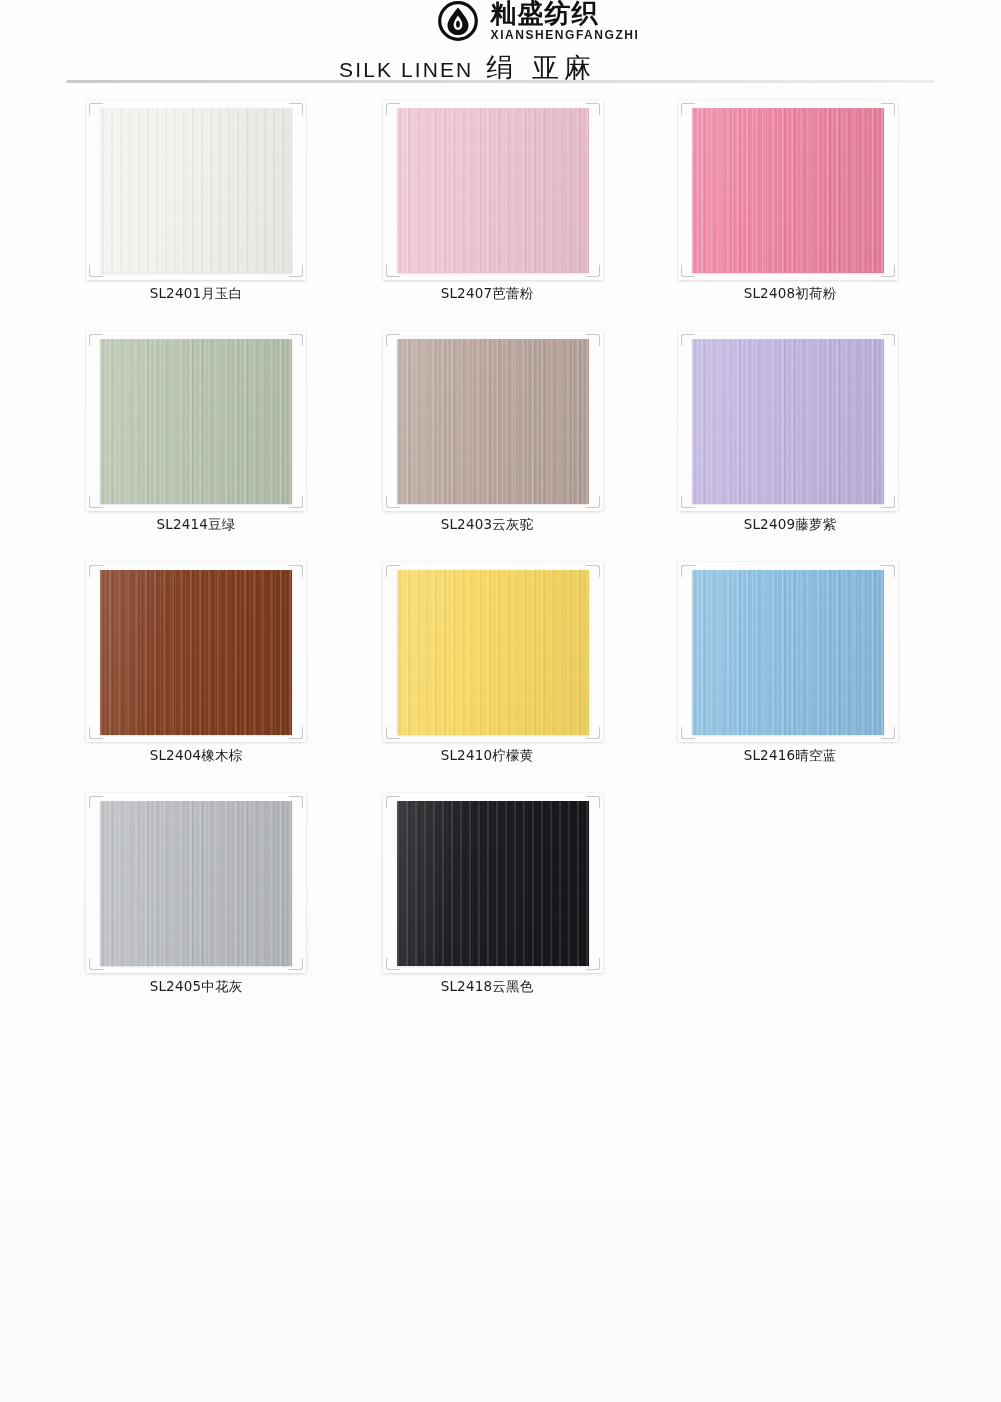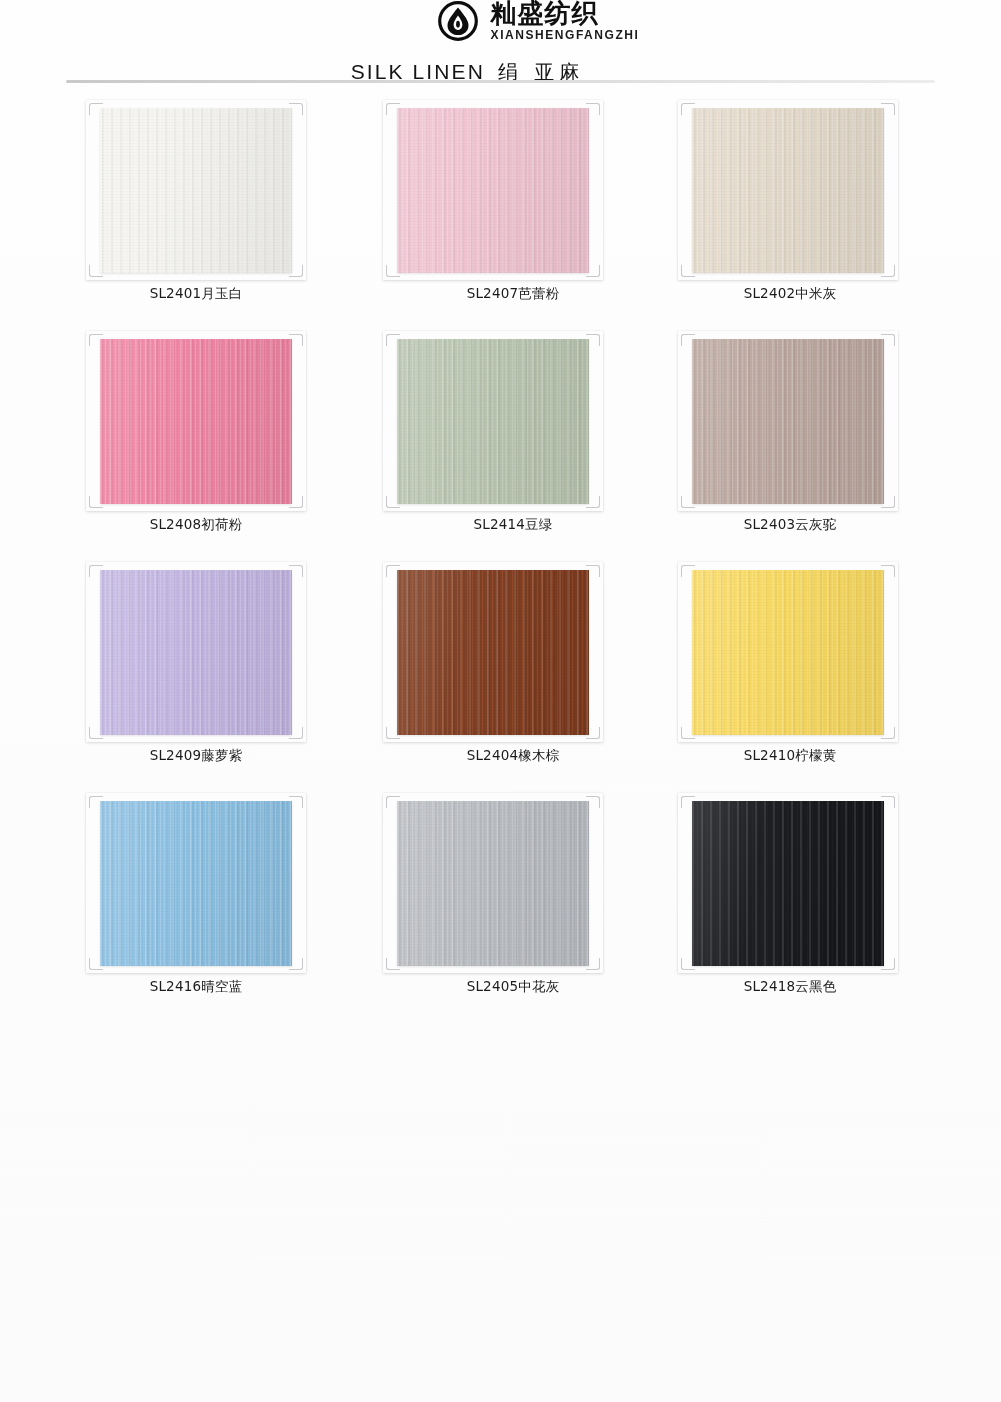--- a/index.html
+++ b/index.html
@@ -30,21 +30,21 @@
   .brand-en{
     font-size:12px;font-weight:700;color:#1a1a1a;
     letter-spacing:1.55px;margin-top:3px;
     font-family:"Liberation Sans",sans-serif;
   }
   .header-right{
     margin-right:66px;display:flex;align-items:baseline;gap:13px;
     color:#141414;
   }
   .hr-en{font-size:21px;letter-spacing:2.1px;font-weight:400;}
-  .hr-cn{font-size:20px;letter-spacing:5px;font-family:"DejaVu Sans",sans-serif;}
+  .hr-cn{font-size:27px;letter-spacing:5px;font-family:"DejaVu Sans",sans-serif;}
 
   .header-rule{
     position:absolute;left:66px;top:80px;width:869px;height:3px;
     background:linear-gradient(90deg,#c9c9cc 0%,#d8d8db 45%,#ececee 100%);
     border-radius:2px;
   }
 
   
   .grid{
     position:absolute;left:66px;top:94px;
@@ -129,21 +129,21 @@
 
   .label{
     position:absolute;left:0;top:191px;width:260px;
     text-align:center;
     font-size:13.5px;color:#1b1b1b;
     font-family:"DejaVu Sans",sans-serif;
     letter-spacing:0.2px;
     white-space:nowrap;
   }
   .cell:nth-child(3n+1) .label{left:18px;width:224px;}
-  .cell:nth-child(3n+2) .label{left:40px;width:224px;}
+  .cell:nth-child(3n+2) .label{left:14px;width:224px;}
   .cell:nth-child(3n+0) .label{left:22px;width:224px;}
 </style>
 </head>
 <body>
 
 <div class="page">
 
   <div class="header">
     <div class="brand">
       <span class="brand-mark">
@@ -189,32 +189,20 @@
         <span class="clip bl"></span>
         <span class="clip br"></span>
         <div class="swatch" style="background-color: rgb(240, 196, 209);">
             <span class="sheen"></span>
           </div>
       </div>
       <div class="label">SL2407芭蕾粉</div>
     </div>
 
 
-    <div class="cell">
-      <div class="card">
-        <span class="clip tl"></span>
-        <span class="clip tr"></span>
-        <span class="clip bl"></span>
-        <span class="clip br"></span>
-        <div class="swatch" style="background-color: rgb(228, 218, 203);">
-            <span class="sheen"></span>
-          </div>
-      </div>
-      <div class="label">SL2402中米灰</div>
-    </div>
 
     <div class="cell">
       <div class="card">
         <span class="clip tl"></span>
         <span class="clip tr"></span>
         <span class="clip bl"></span>
         <span class="clip br"></span>
         <div class="swatch" style="background-color: rgb(239, 133, 164);">
             <span class="sheen"></span>
           </div>

